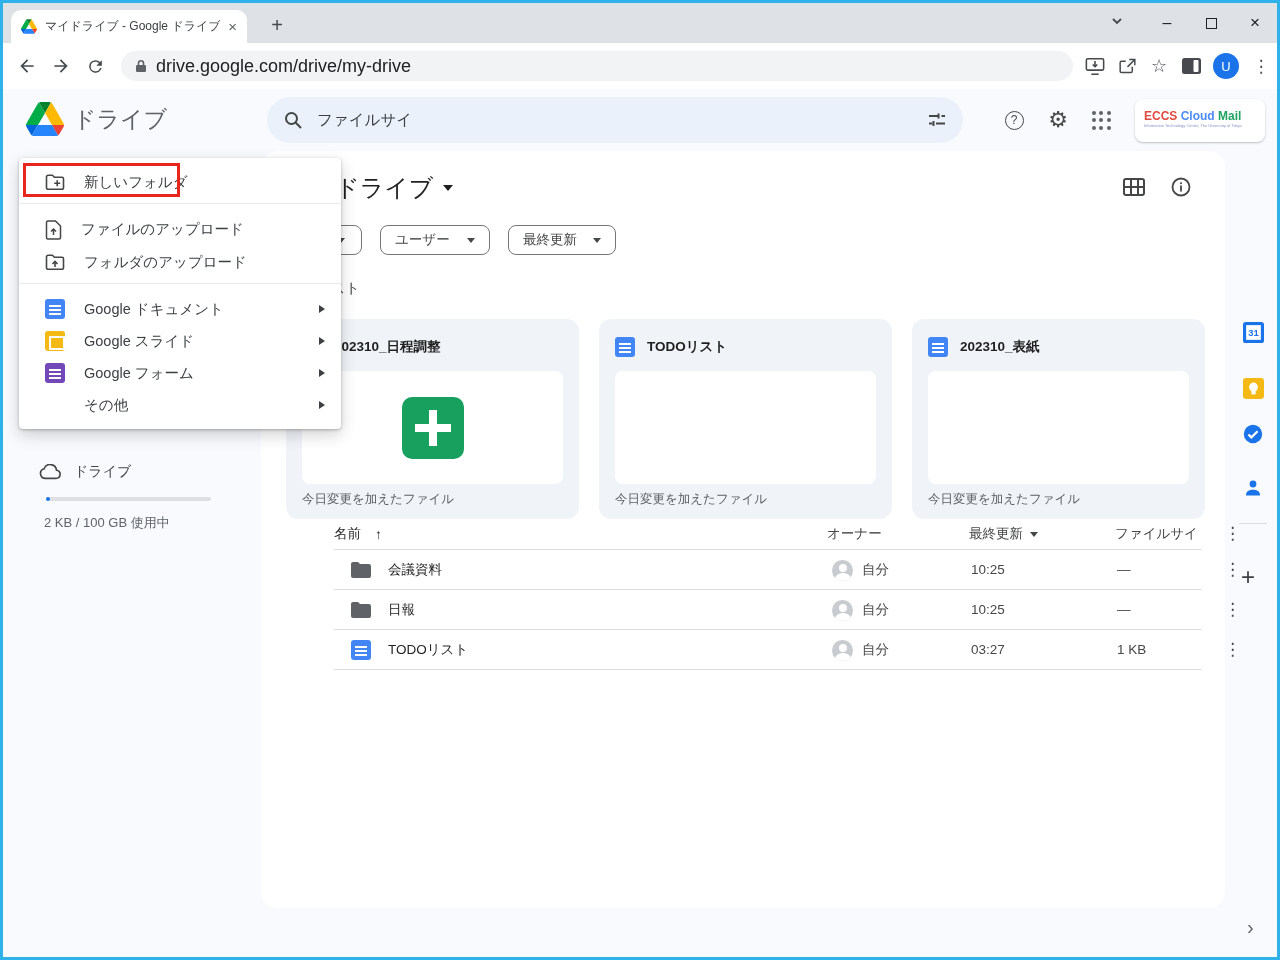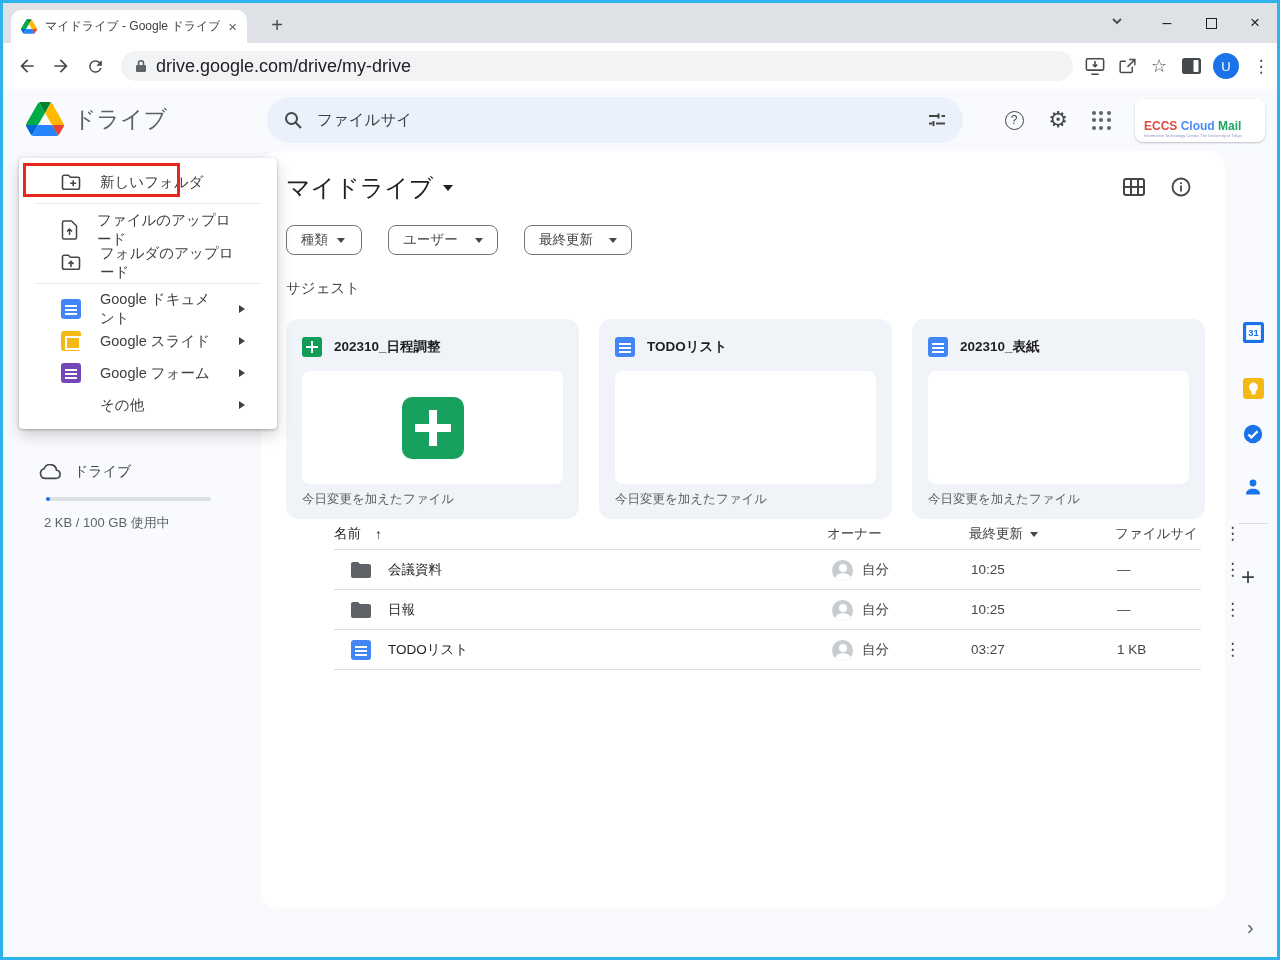--- a/index.html
+++ b/index.html
@@ -44,21 +44,21 @@
   .searchbar { position:absolute; left:264px; top:8px; width:696px; height:46px; background:#eaf1fb;
                border-radius:23px; display:flex; align-items:center; padding:0 16px; gap:14px; }
   .search-ph { font-size:15.5px; color:#3c4043; flex:1; }
   .hd-ic { position:absolute; top:17px; width:28px; height:28px; display:flex; align-items:center; justify-content:center; }
   .glyph-gear { font-size:22px; color:#444746; }
   .help-circ { width:19px; height:19px; border:1.8px solid #444746; border-radius:50%; color:#444746;
                font-size:12px; display:flex; align-items:center; justify-content:center; }
   .appgrid { display:grid; grid-template-columns:repeat(3,4px); grid-template-rows:repeat(3,4px); gap:3.5px; }
   .appgrid i { background:#5f6368; border-radius:50%; }
   .eccs { position:absolute; left:1132px; top:96px; width:130px; height:43px; background:#fff; border-radius:8px;
-          box-shadow:0 1px 2px rgba(60,64,67,.3); display:flex; align-items:flex-end; padding:0 5px 0 9px; }
+          box-shadow:0 1px 2px rgba(60,64,67,.3); display:flex; align-items:center; padding:0 5px 0 9px; }
   .eccs-txt { flex:1; }
   .eccs-title { font-size:12px; font-weight:bold; white-space:nowrap; }
   .eccs-title .w1{color:#e04a3f}.eccs-title .w2{color:#4c8bf5}.eccs-title .w3{color:#1fa463}
   .eccs-sub { font-size:8px; color:#8a94c8; white-space:nowrap; transform:scale(.5); transform-origin:left top; width:200%; }
 
   
   .appbody { position:absolute; left:0; top:148px; width:100%; height:806px; background:#f8fafd; }
   .canvas { position:absolute; left:258px; top:0; width:964px; height:757px; background:#fff; border-radius:16px; }
 
   
@@ -67,21 +67,21 @@
   .storage-bar { position:absolute; left:43px; top:346px; width:165px; height:4px; border-radius:2px; background:#dde0e3; }
   .storage-bar i { position:absolute; left:0; top:0; height:4px; width:4px; border-radius:2px; background:#1a73e8; }
   .storage-usage { position:absolute; left:41px; top:363px; font-size:13px; color:#5f6368; }
 
   
   .page-title { position:absolute; left:25px; top:21px; font-size:24px; color:#1f1f1f; display:flex; align-items:center; gap:10px; }
   .tri-dn { width:0; height:0; border-left:5px solid transparent; border-right:5px solid transparent; border-top:6px solid #1f1f1f; }
   .view-ics { position:absolute; right:34px; top:26px; display:flex; gap:26px; align-items:center; }
 
   
-  .chips { position:absolute; left:25px; top:74px; display:flex; gap:26px; }
+  .chips { position:absolute; left:25px; top:74px; display:flex; gap:18px; }
   .chip { height:30px; border:1px solid #747775; border-radius:8px; display:flex; align-items:center;
           gap:9px; padding:0 14px; font-size:13.5px; color:#444746; background:#fff; }
   .chip .tri { width:0; height:0; border-left:4.5px solid transparent; border-right:4.5px solid transparent; border-top:5px solid #444746; }
   .chip.c1 { width:76px; } .chip.c2 { width:110px; justify-content:space-between; } .chip.c3 { width:108px; justify-content:space-between; }
 
   .suggested { position:absolute; left:25px; top:128px; font-size:14.5px; color:#444746; }
 
   
   .cards { position:absolute; left:25px; top:168px; display:flex; gap:20px; }
   .card { width:293px; height:200px; background:#f0f4f9; border-radius:12px; position:relative; }
@@ -118,28 +118,28 @@
   .r-owner { position:absolute; left:498px; top:0; height:40px; display:flex; align-items:center; gap:9px; color:#444746; }
   .r-mod { position:absolute; left:637px; top:12px; color:#444746; }
   .r-size { position:absolute; left:783px; top:12px; color:#444746; }
   .r-kebab { position:absolute; left:890px; top:9px; }
   .avatar-person { width:21px; height:21px; border-radius:50%; background:#c8cbcf; position:relative; overflow:hidden; flex:none; }
   .avatar-person::before { content:""; position:absolute; top:4px; left:6.5px; width:8px; height:8px; border-radius:50%; background:#fff; }
   .avatar-person::after { content:""; position:absolute; top:13.5px; left:2.5px; width:16px; height:12px; border-radius:50%; background:#fff; }
 
   
   .rail { position:absolute; left:1222px; top:0; width:55px; height:806px; }
-  .rail-ic { position:absolute; left:17px; width:22px; height:22px; display:flex; align-items:center; justify-content:center; }
+  .rail-ic { position:absolute; left:17px; width:22px; height:22px; display:flex; align-items:flex-end; justify-content:center; }
   .rail-div { position:absolute; left:14px; top:372px; width:28px; height:1px; background:#dadce0; }
   .rail-plus { position:absolute; left:16px; top:412px; font-size:24px; color:#3c4043; }
   .hide-panel { position:absolute; left:1244px; top:765px; font-size:20px; color:#5f6368; }
 
   
-  .menu { position:absolute; left:16px; top:155px; width:258px; background:#fff; border-radius:4px; z-index:50;
-          box-shadow:0 1px 3px rgba(0,0,0,.25), 0 6px 16px rgba(0,0,0,.18); padding:8px 16px; }
+  .menu { position:absolute; left:16px; top:155px; width:322px; background:#fff; border-radius:4px; z-index:50;
+          box-shadow:0 1px 3px rgba(0,0,0,.25), 0 6px 16px rgba(0,0,0,.18); padding:8px 0; }
   .mi { height:33px; display:flex; align-items:center; padding:0 16px 0 26px; gap:19px; font-size:14.5px; color:#3c4043; }
   .mi.sub { height:32px; }
   .mi .lbl { flex:1; }
   .mi .arrow { width:0; height:0; border-top:4.5px solid transparent; border-bottom:4.5px solid transparent; border-left:6px solid #3c4043; }
   .mi .noicon { width:20px; flex:none; }
   .msep { height:1px; background:#e8eaed; margin:4px 0 9px; }
   .red-box { position:absolute; left:4px; top:5px; width:157px; height:34px; border:3px solid #e8261d; z-index:60; pointer-events:none; }
 </style>
 </head>
 <body>

